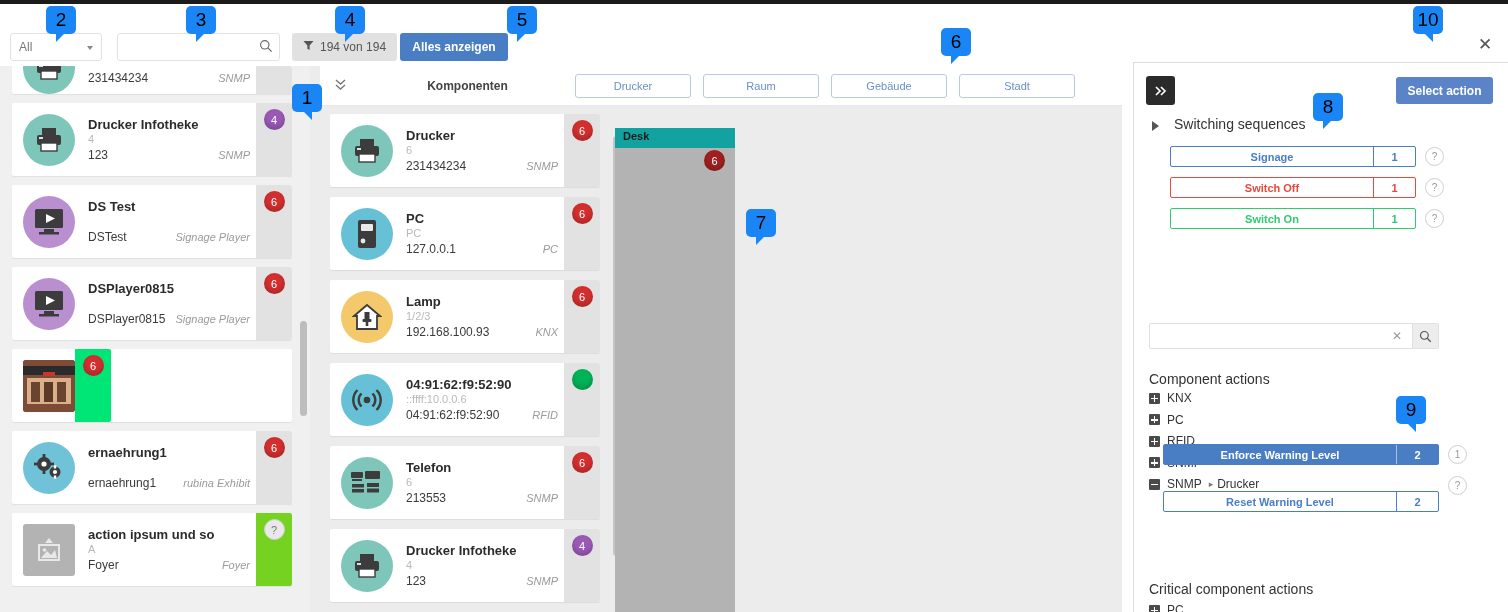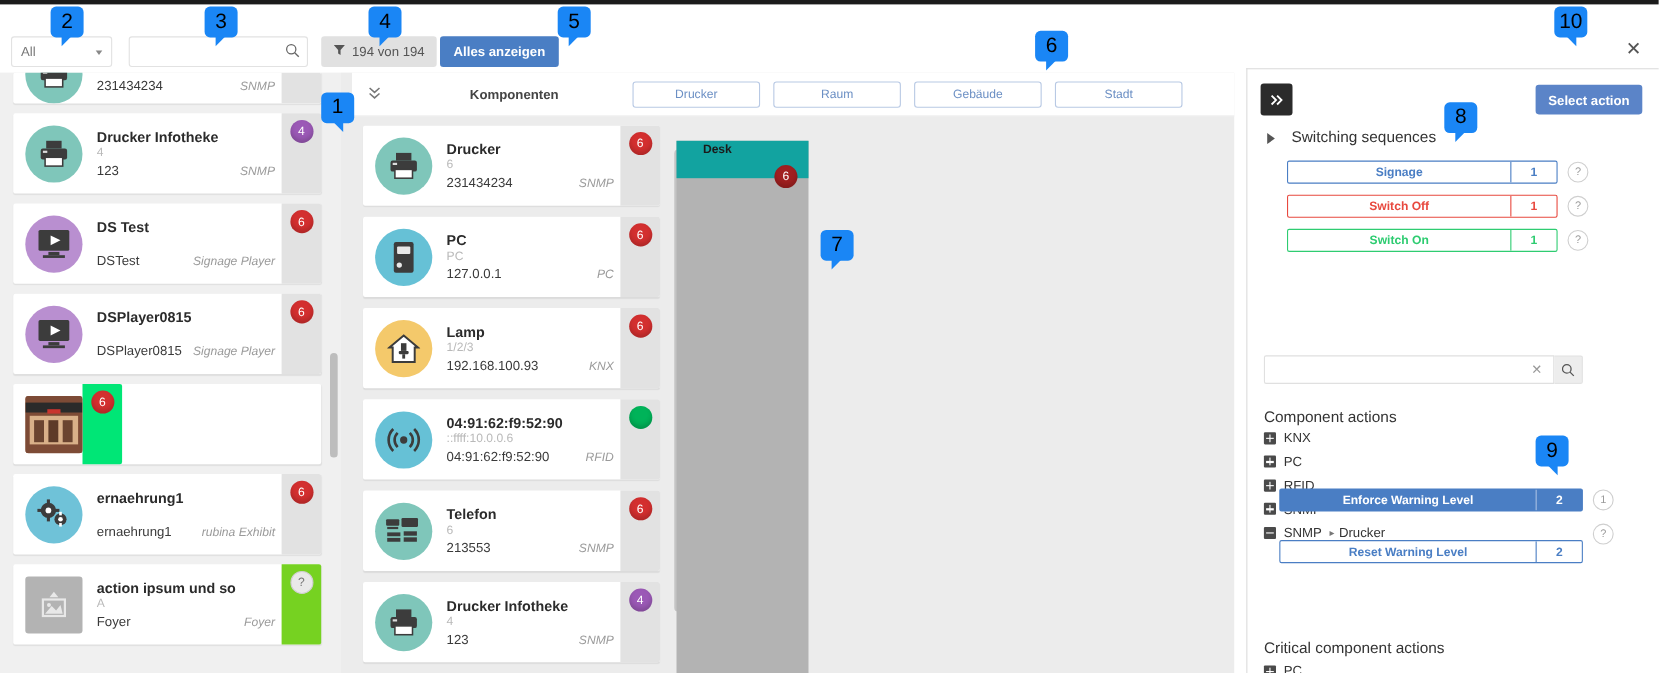--- a/index.html
+++ b/index.html
@@ -116,22 +116,22 @@
   .mcard .t3row { display:flex; justify-content:space-between; align-items:baseline; margin-top:2px; }
   .mcard .t3 { font-size:12px; color:#3a3a3a; }
   .mcard .t4 { font-size:11px; color:#9a9a9a; font-style:italic; }
   .mcard .stripe { width:36px; align-self:stretch; background:#e2e2e2;
     display:flex; align-items:flex-start; justify-content:center; padding-top:6px;
     border-radius:0 2px 2px 0; }
 
   .midscroll { position:absolute; left:303px; top:70px; width:7px; height:420px; background:#c4c4c4; border-radius:4px; }
 
   .deskbox { position:absolute; left:615px; top:128px; width:120px; height:484px; background:#b3b3b3; }
-  .deskbox .dhead { height:34px; background:#12a3a0; color:#1b1b1b; font-size:11px;
-                    font-weight:bold; padding:2px 0 0 24px; }
+  .deskbox .dhead { height:20px; background:#12a3a0; color:#1b1b1b; font-size:11px;
+                    font-weight:bold; padding:2px 0 0 8px; }
   .deskbox .dbadge { position:absolute; right:10px; top:22px; }
 
   
   .rightpanel {
     position:absolute; left:1133px; top:62px; width:375px; height:550px;
     background:#fff; border-left:1px solid #dcdcdc; border-top:1px solid #dcdcdc;
   }
   .rp-collapse {
     position:absolute; left:12px; top:13px; width:29px; height:29px;
     background:#2b2b2b; border-radius:3px; color:#fff; font-size:13px;

